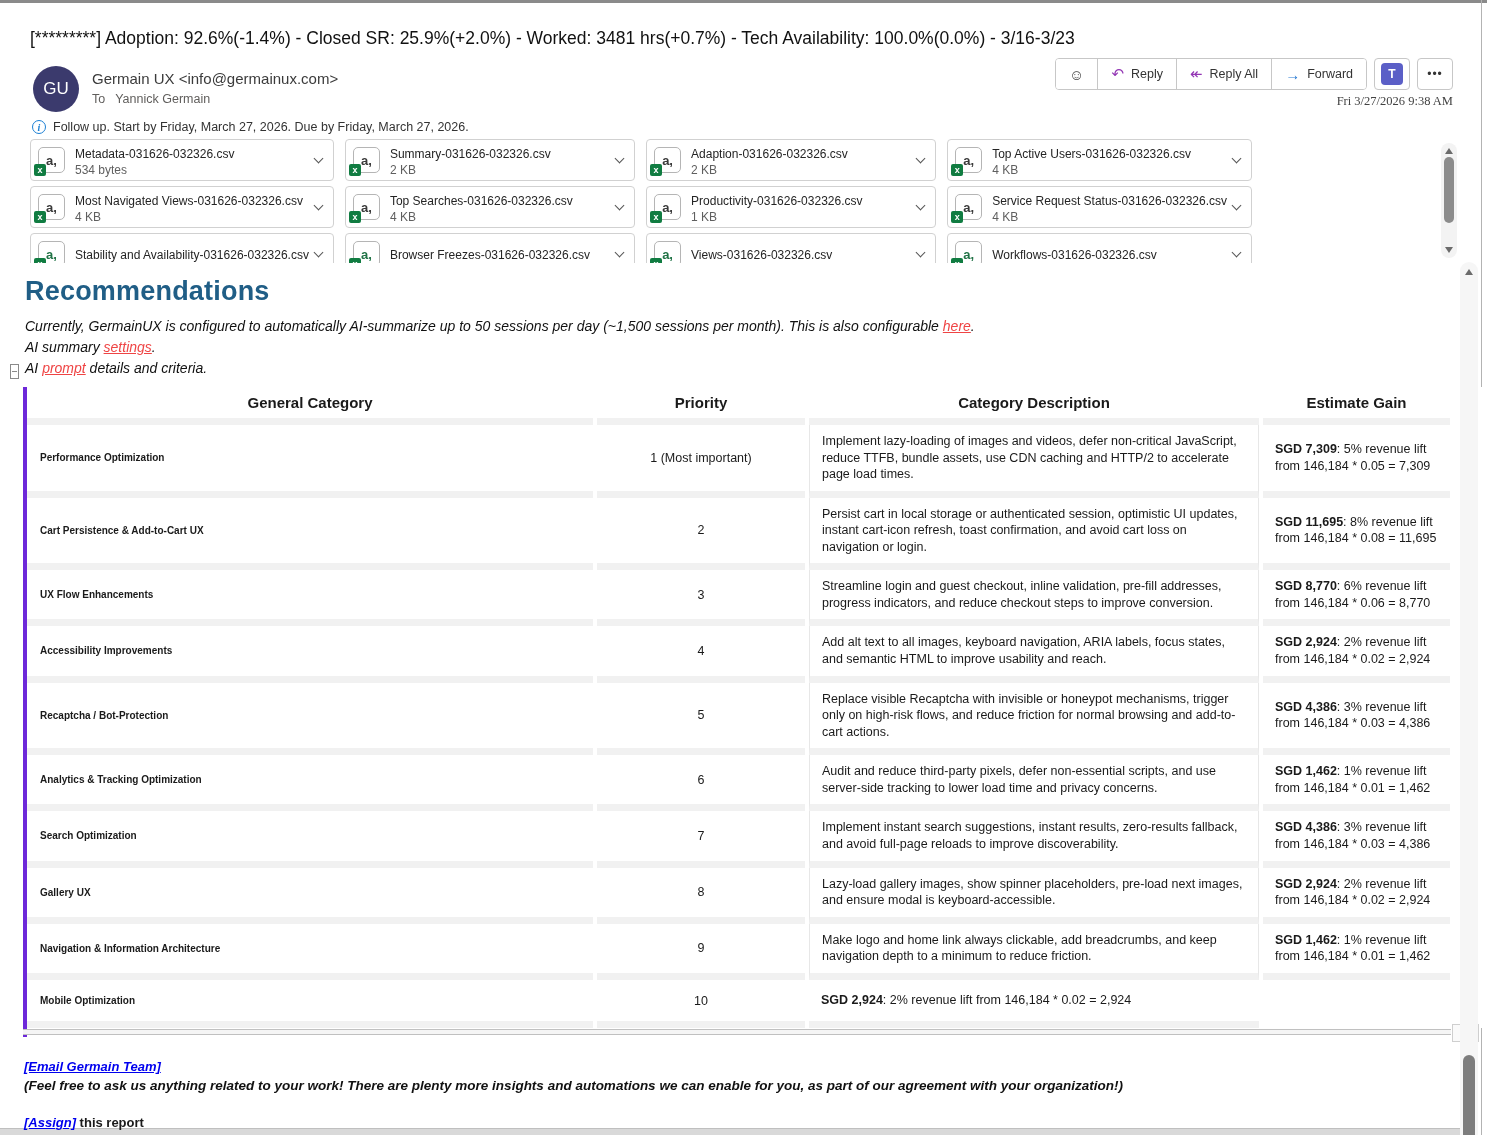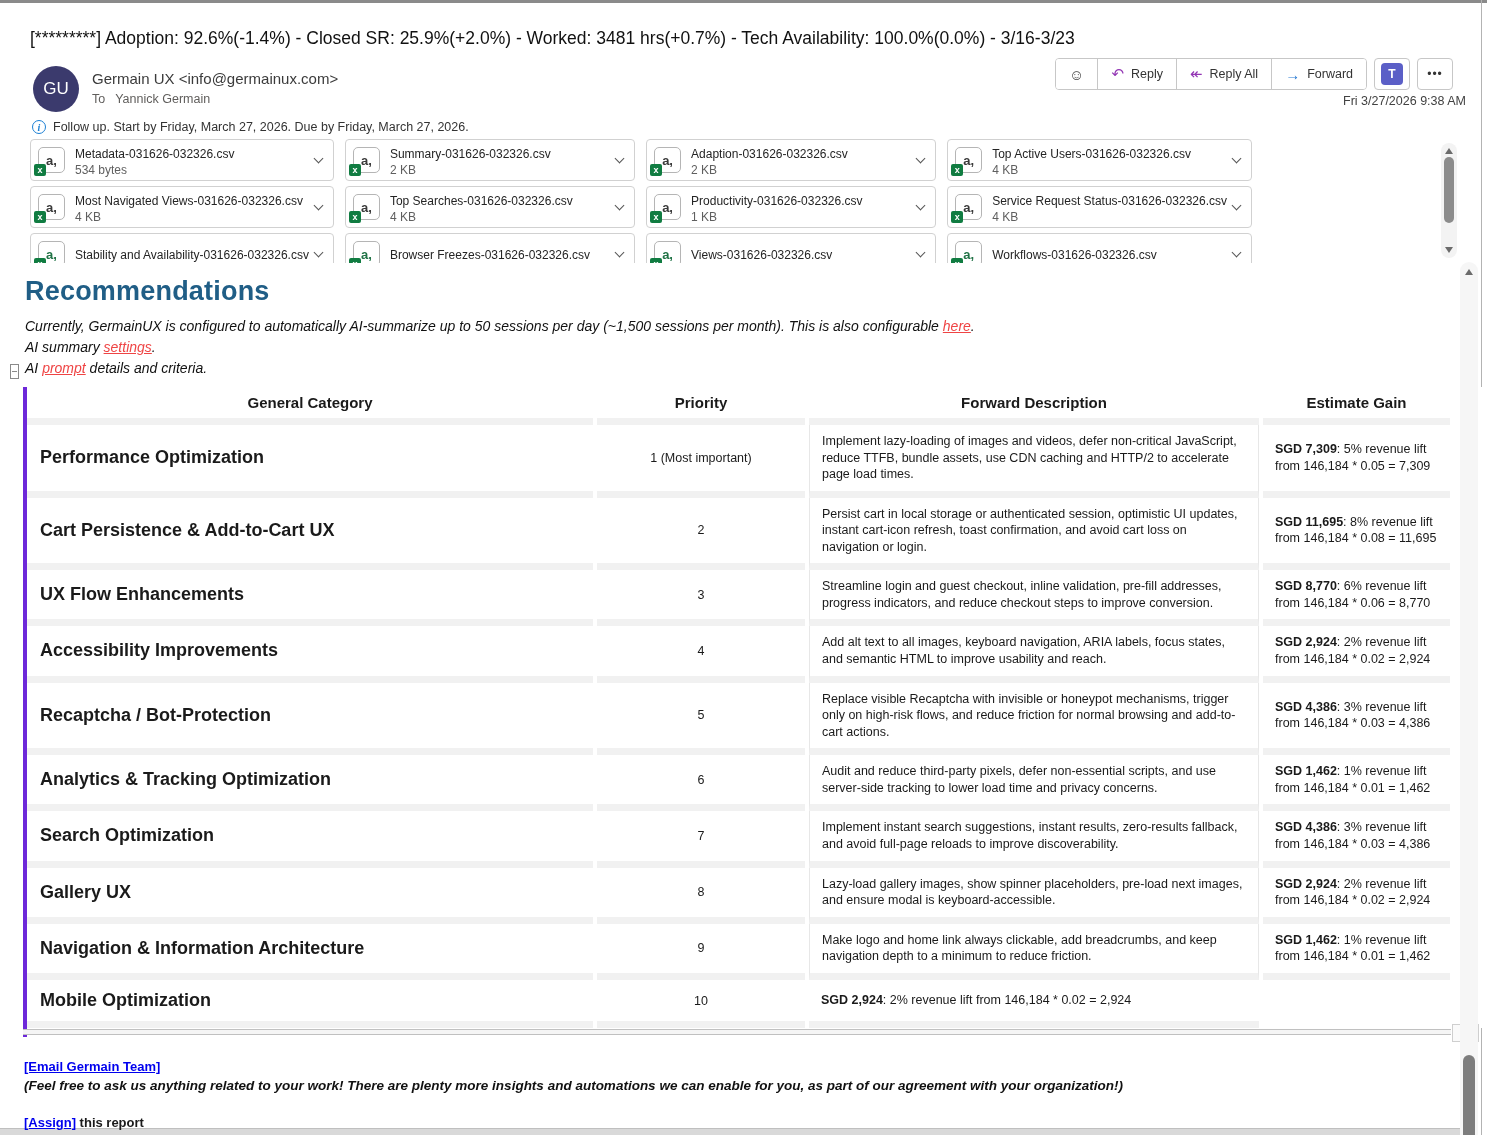--- a/index.html
+++ b/index.html
@@ -28,21 +28,21 @@
     background:#fff; border:none; border-left:1px solid #c7c7c7; cursor:pointer; }
   .act-btn:first-child { border-left:none; }
   .sq-btn { width:36px; border:1px solid #c7c7c7; border-radius:4px; background:#fff; margin-left:7px;
     display:flex; align-items:center; justify-content:center; cursor:pointer; }
   .ic-reply, .ic-replyall { color:#9336b4; font-size:15px; }
   .ic-forward { color:#2b7cd3; font-size:15px; }
   .ic-smiley { color:#444; font-size:15px; }
   .teams-glyph { width:22px; height:22px; border-radius:4px; background:#5b5fc7; color:#fff;
     font-size:12px; font-weight:bold; display:flex; align-items:center; justify-content:center; }
   .ic-more { color:#333; font-size:12px; letter-spacing:1px; }
-  #date { right:21px; top:94px; font-size:12.5px; color:#424242; }
+  #date { right:34px; top:94px; font-size:12.5px; color:#424242;font-family:Liberation Serif, serif; }
 
   
   #followup { left:32px; top:120px; display:flex; align-items:center; gap:7px; font-size:12.5px; color:#333; }
   .info-icon { width:14px; height:14px; border:1.5px solid #1b7fd4; border-radius:50%; color:#1b7fd4;
     font-size:10px; font-style:italic; font-family:"Liberation Serif", serif; font-weight:bold;
     display:flex; align-items:center; justify-content:center; flex:0 0 auto; }
 
   
   #attachments { left:30px; top:139px; width:1222px; height:124px; overflow:hidden;
     display:grid; grid-template-columns:repeat(4,1fr); column-gap:11px; row-gap:5px; align-content:start; }
@@ -79,35 +79,35 @@
   #splitter { left:10px; top:364px; width:9px; height:15px; border:1px solid #8a8a8a; background:#fff; }
   #splitter::after { content:""; display:block; margin:6px 1px 0; border-top:1px solid #8a8a8a; }
 
   
   #table-wrap { height:650px; overflow:hidden; margin-top:8px;
     border-left:4px solid #6d28d9; border-right:1px solid #e9e9e9; }
   .rec-table { display:grid; grid-template-columns:566px 208px 450px 187px; column-gap:4px; background:#fff; }
   .hcell { height:38px; display:flex; align-items:center; justify-content:center;
     font-size:15px; font-weight:bold; border-bottom:7px solid #f1f1f1; background:#fff; }
   .cell { background:#fff; border-bottom:7px solid #f1f1f1; min-height:48px; display:flex; align-items:center; }
-  .cat { font-weight:bold; font-size:18px; padding:8px 8px 8px 13px; }
+  .cat { font-weight:bold; font-size:10px; padding:8px 8px 8px 13px; }
   .pri { font-size:12.5px; justify-content:center; text-align:center; padding:8px 4px; }
   .desc { font-size:12.5px; line-height:1.32; padding:8px 12px;
     border-left:1px solid #e7e7e7; border-right:1px solid #e7e7e7; }
   .gain { font-size:12.5px; line-height:1.33; padding:8px 4px 8px 12px; display:flex; align-items:center; }
   .gain .amt { font-weight:bold; }
 
   
   #hscroll { left:23px; top:1029px; width:1428px; height:6px; background:#f5f5f5;
     border-top:1px solid #c0c0c0; border-bottom:1px solid #c0c0c0; }
   #hcorner { left:1452px; top:1024px; width:27px; height:18px; background:#fafafa; border:1px solid #cfcfcf; }
 
   
   #footer { left:24px; top:1057px; width:1400px; }
-  .f-link { color:#0000EE; font-weight:bold; font-size:13px; text-decoration:underline; cursor:pointer; }
+  .f-link { color:#0000EE; font-weight:bold; font-size:13px; text-decoration:underline; cursor:pointer;font-style:italic; }
   .f-note { font-weight:bold; font-style:italic; font-size:13.5px; margin-top:3px; color:#111; }
   #assign-line { margin-top:22px; font-size:13px; font-weight:bold; }
 </style>
 </head>
 <body>
 
 <div id="window">
   <div class="abs" id="top-edge"></div>
   <div class="abs" id="right-edge"></div>
   <div class="abs" id="bottom-edge"></div>
@@ -262,21 +262,21 @@
   <div class="abs" id="main">
     <h1 id="rec-title">Recommendations</h1>
     <p class="note"><span>Currently, GermainUX is configured to automatically AI-summarize up to 50 sessions per day (~1,500 sessions per month). This is also configurable </span><a class="body-link">here</a><span>.</span></p>
     <p class="note"><span>AI summary </span><a class="body-link">settings</a><span>.</span></p>
     <p class="note"><span>AI </span><a class="body-link">prompt</a><span> details and criteria.</span></p>
 
     <div id="table-wrap">
       <div class="rec-table">
         <div class="hcell">General Category</div>
         <div class="hcell">Priority</div>
-        <div class="hcell">Forward Description</div>
+        <div class="hcell">Category Description</div>
         <div class="hcell">Estimate Gain</div>
 
         <div class="cell cat">Performance Optimization</div>
         <div class="cell pri">1 (Most important)</div>
         <div class="cell desc">
             <span>Implement lazy-loading of images and videos, defer non-critical JavaScript, reduce TTFB, bundle assets, use CDN caching and HTTP/2 to accelerate page load times.</span>
           </div>
         <div class="cell gain">
             <span><span class="amt">SGD 7,309</span><span>: 5% revenue lift from 146,184 * 0.05 = 7,309</span></span>
           </div>

